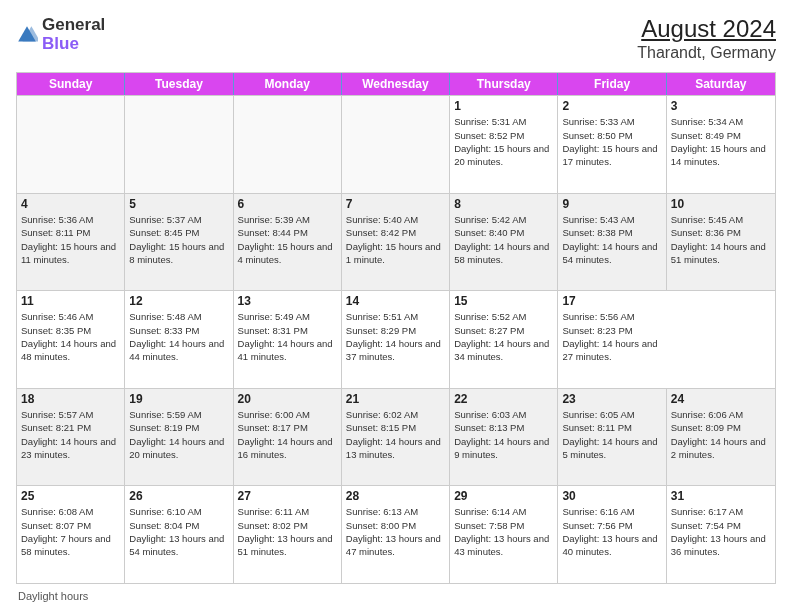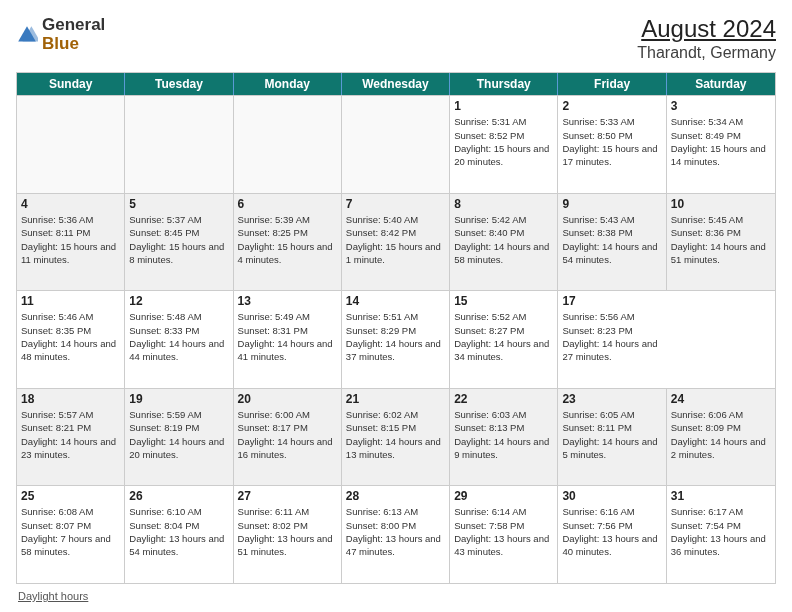--- a/index.html
+++ b/index.html
@@ -34,21 +34,21 @@
       line-height: 1.1;
     }
     .logo-general {
       font-size: 17px;
       font-weight: bold;
       color: #333;
     }
     .logo-blue {
       font-size: 17px;
       font-weight: bold;
-      color: #a16207;
+      color: #8b5cf6;
     }
     .logo-icon {
       width: 22px;
       height: 22px;
     }
     .title-block {
       text-align: right;
     }
     .title-month {
       font-size: 24px;
@@ -64,21 +64,21 @@
     }
     .calendar {
       flex: 1;
       display: flex;
       flex-direction: column;
       border: 1px solid #ccc;
     }
     .cal-header-row {
       display: grid;
       grid-template-columns: repeat(7, 1fr);
-      background: #0f766e;
+      background: #d946ef;
     }
     .cal-header-cell {
       color: #fff;
       font-size: 12px;
       font-weight: bold;
       text-align: center;
       padding: 4px 2px;
       border-right: 1px solid #5a9ad5;
     }
     .cal-header-cell:last-child {
@@ -120,21 +120,20 @@
     }
     .cell-line {
       line-height: 1.4;
       font-size: 9.5px;
     }
     .footer {
       margin-top: 6px;
       font-size: 11px;
       color: #555;
       padding-left: 2px;
-      text-decoration: underline;
     }
   </style>
 </head>
 <body>
 
 <div class="page">
 
   <div class="header">
     <div class="logo">
       <svg class="logo-icon" viewBox="0 0 40 40">
@@ -196,21 +195,21 @@
           </div>
           <div class="cal-cell shaded">
             <div class="day-num">5</div>
             <div class="cell-line">Sunrise: 5:37 AM</div>
             <div class="cell-line">Sunset: 8:45 PM</div>
             <div class="cell-line">Daylight: 15 hours and 8 minutes.</div>
           </div>
           <div class="cal-cell shaded">
             <div class="day-num">6</div>
             <div class="cell-line">Sunrise: 5:39 AM</div>
-            <div class="cell-line">Sunset: 8:25 PM</div>
+            <div class="cell-line">Sunset: 8:44 PM</div>
             <div class="cell-line">Daylight: 15 hours and 4 minutes.</div>
           </div>
           <div class="cal-cell shaded">
             <div class="day-num">7</div>
             <div class="cell-line">Sunrise: 5:40 AM</div>
             <div class="cell-line">Sunset: 8:42 PM</div>
             <div class="cell-line">Daylight: 15 hours and 1 minute.</div>
           </div>
           <div class="cal-cell shaded">
             <div class="day-num">8</div>

